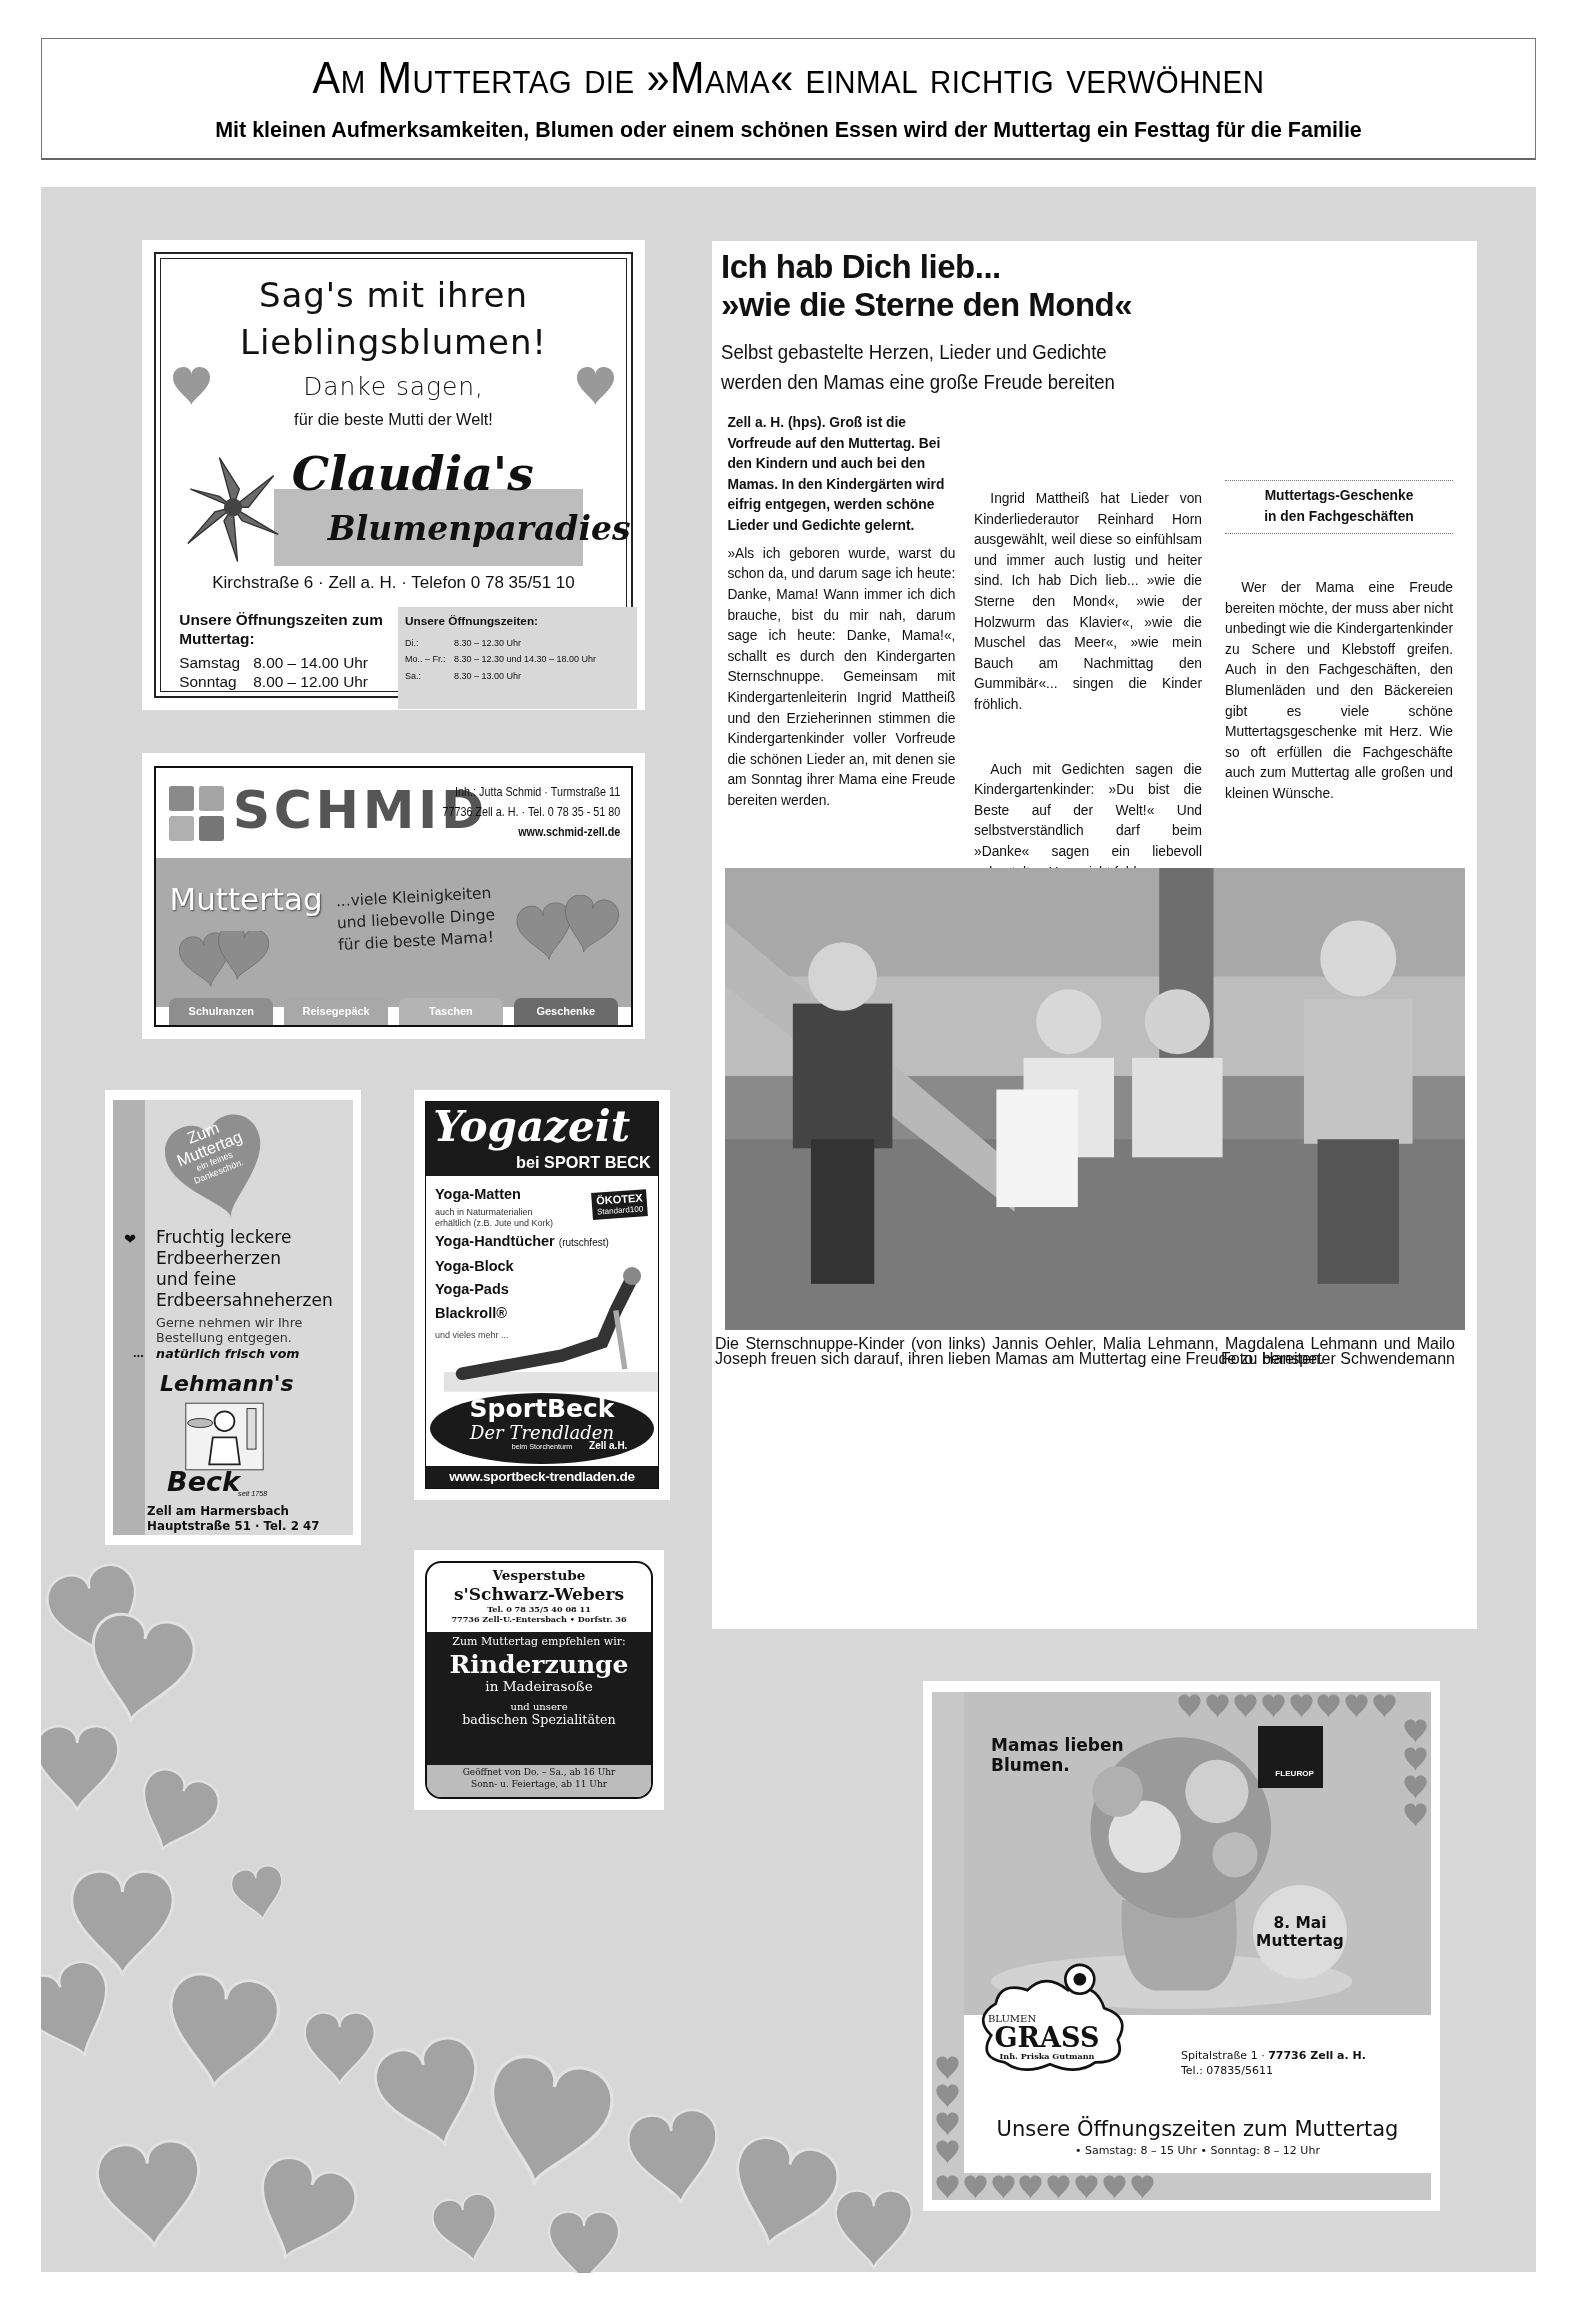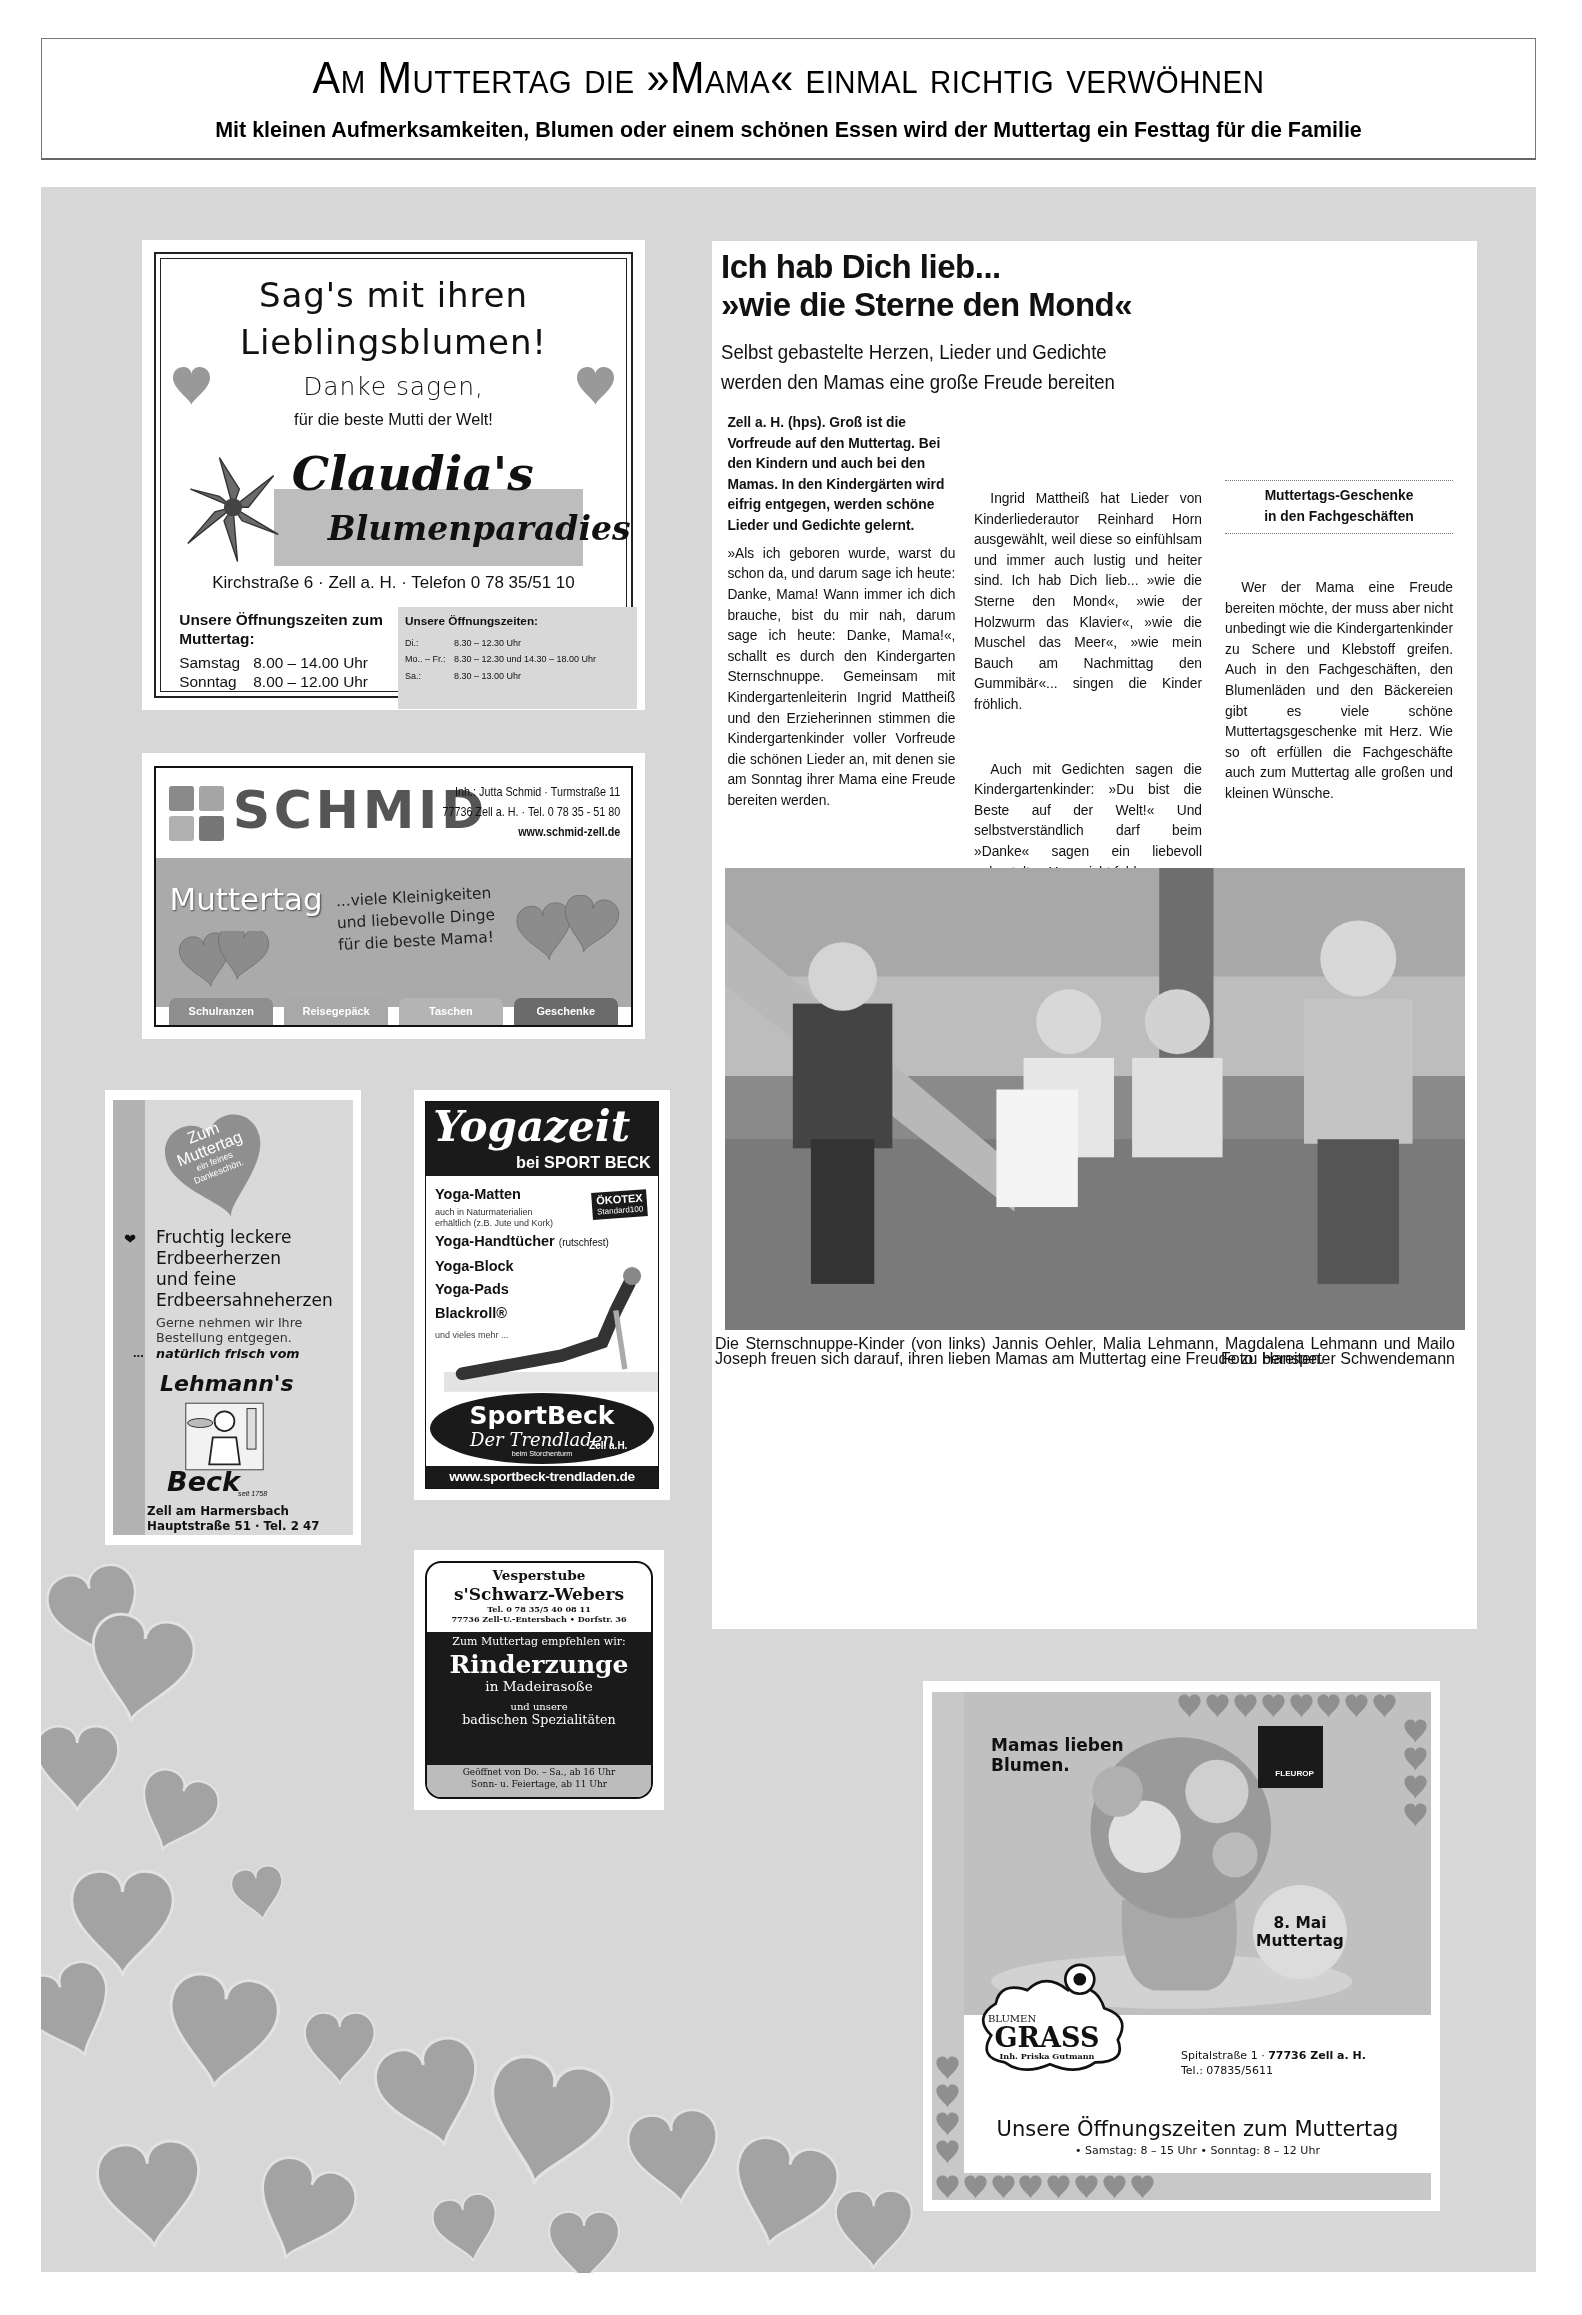--- a/index.html
+++ b/index.html
@@ -97,21 +97,21 @@
   #yoga-list { position: absolute; left: 9px; top: 81px; }
   #yoga-list .big { font-size: 14.5px; font-weight: bold; line-height: 23.5px; }
   #yoga-list .small { font-size: 9px; line-height: 11.8px; color: #333; }
   #yoga-list .paren { font-size: 10px; font-weight: normal; }
   #yoga-more { font-size: 9px; color: #444; margin-top: 5.4px; }
   #yoga-oeko { position: absolute; left: 166px; top: 89px; background: #1a1a1a; color: #fff; padding: 2.7px 4.5px; transform: rotate(-4deg); text-align: center; line-height: 11px; }
   #yoga-oeko .a { font-size: 11px; font-weight: bold; }
   #yoga-oeko .b { font-size: 8.1px; }
   #yoga-figure { position: absolute; left: 18px; top: 154px; width: 217px; height: 136px; }
   #yoga-logo { position: absolute; left: 3.6px; right: 3.6px; top: 291px; height: 71px; background: #1a1a1a; border-radius: 50%; color: #fff; text-align: center; }
-  #yoga-logo .a { font-size: 25px; font-weight: bold; line-height: 31px; padding-top: 7px; font-family: "DejaVu Sans", sans-serif; }
+  #yoga-logo .a { font-size: 25px; font-weight: bold; line-height: 31px; padding-top: 0; font-family: "DejaVu Sans", sans-serif; }
   #yoga-logo .b { font-size: 18px; font-style: italic; line-height: 18px; font-family: "DejaVu Serif", serif; }
   #yoga-logo .c { font-size: 7.2px; line-height: 9px; }
   #yoga-logo .d { position: absolute; right: 27px; top: 47px; font-size: 10px; font-weight: bold; }
   #yoga-url { position: absolute; left: 0; right: 0; bottom: 0; height: 22px; background: #1a1a1a; color: #fff; font-size: 13.6px; font-weight: bold; text-align: center; line-height: 22px; letter-spacing: -0.3px; }
 
   
   #ad-vesper { left: 414px; top: 1550px; width: 250px; height: 260px; }
   #vesper-frame { position: absolute; left: 11px; top: 11px; right: 11px; bottom: 11px; border: 2.7px solid #111; border-radius: 16.3px; overflow: hidden; background: #fff; }
   #vesper-top { position: absolute; left: 0; right: 0; top: 0; height: 69px; text-align: center; font-family: "DejaVu Serif", serif; }
   #vesper-top .a { font-size: 13.6px; font-weight: bold; line-height: 18px; padding-top: 2.7px; }

